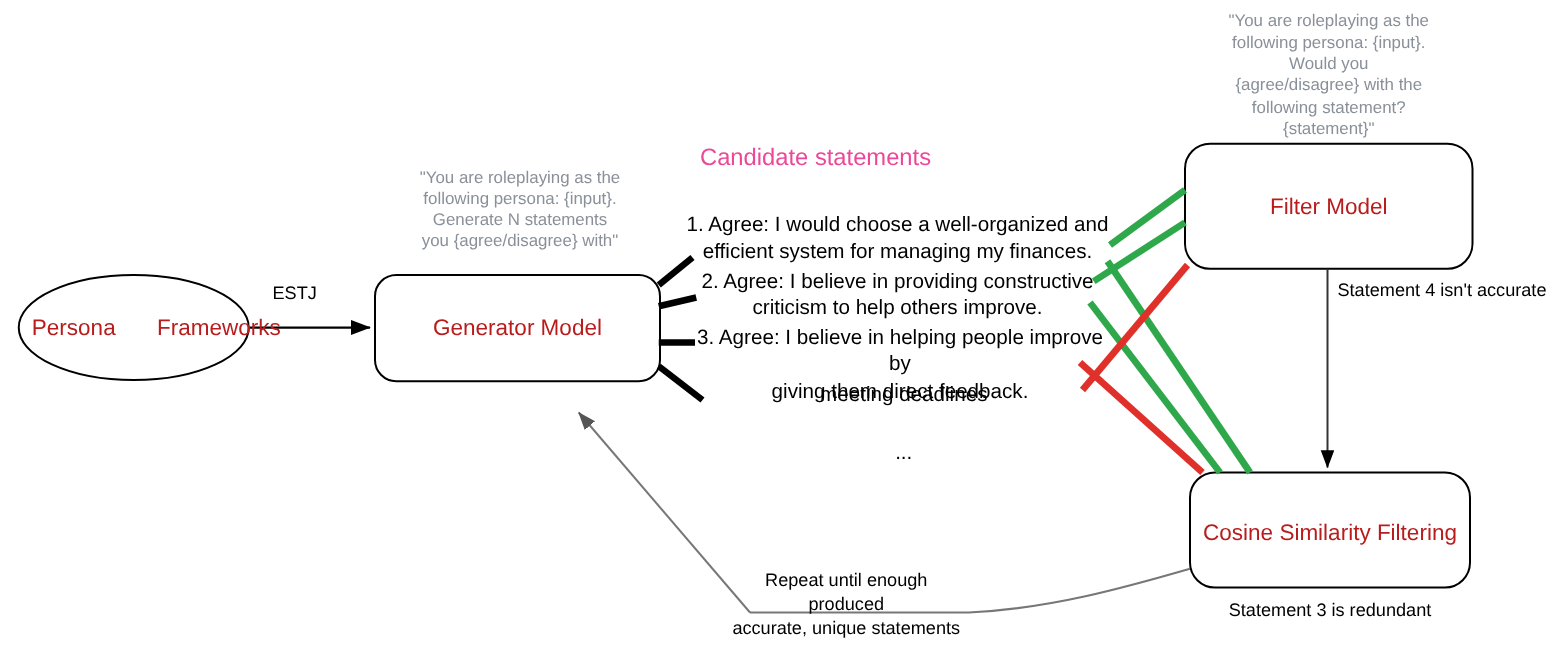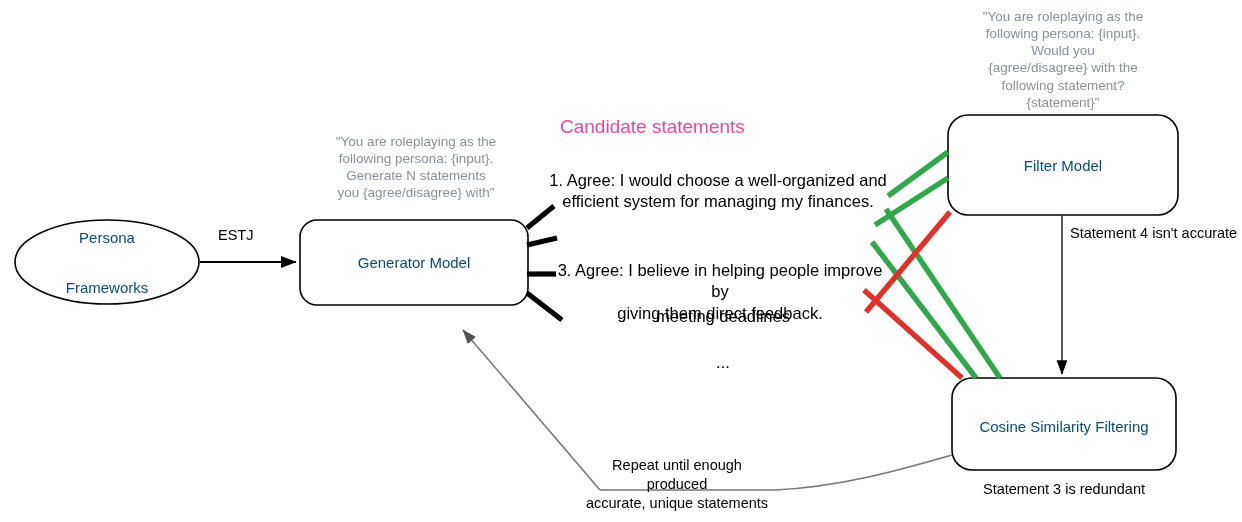--- a/index.html
+++ b/index.html
@@ -27,22 +27,22 @@
     font-size: 13.5px;
     text-align: center;
     line-height: 1.27;
   }
   .node-label {
     position: absolute;
     display: flex;
     align-items: center;
     justify-content: center;
     text-align: left;
-    color: #0c4a6e;
-    font-size: 15px;
+    color: #b91c1c;
+    font-size: 18px;
   }
   .stmt {
     position: absolute;
     font-size: 16.5px;
     text-align: center;
     color: #000;
     line-height: 1.3;
   }
   .caption {
     position: absolute;
@@ -102,21 +102,21 @@
     <line x1="950" y1="212" x2="866" y2="312" stroke="#e0302a" stroke-width="5.4" stroke-linecap="butt"></line>
 
     <line x1="864" y1="290" x2="962" y2="378" stroke="#e0302a" stroke-width="5.4" stroke-linecap="butt"></line>
 
     <line x1="1062" y1="215" x2="1062" y2="374" stroke="#333333" stroke-width="1.6" marker-end="url(#arrowBlack)"></line>
 
     <path d="M 952 455 C 900 470, 840 487, 775 490 L 600 490" fill="none" stroke="#777777" stroke-width="1.6"></path>
     <path d="M 600 490 L 463 330" fill="none" stroke="#777777" stroke-width="1.6" marker-end="url(#arrowGray)"></path>
   </svg>
 
-  <div class="node-label" style="left:15px; top:232px; width:184px; height:60px; flex-direction:column;gap:33px;">
+  <div class="node-label" style="left:33px; top:232px; width:184px; height:60px; flex-direction:row;gap:33px;">
     <span>Persona</span>
     <span>Frameworks</span>
   </div>
 
   <div class="edge-label" style="left:218px; top:227px;">ESTJ</div>
 
   <div class="prompt" style="position:absolute; left:318px; top:133px; width:196px;">
     <div>"You are roleplaying as the</div>
     <div>following persona: {input}.</div>
     <div>Generate N statements</div>
@@ -125,20 +125,24 @@
 
   <div class="node-label" style="left:300px; top:220px; width:228px; height:85px;border-radius:16px;">Generator Model</div>
 
   <div class="section-title" style="left:560px; top:116px; width:320px;">Candidate statements</div>
 
   <div class="stmt" style="left:548px; top:170px; width:340px;">
     <div>1. Agree: I would choose a well-organized and</div>
     <div>efficient system for managing my finances.</div>
   </div>
 
+  <div class="stmt" style="left:548px; top:215px; width:340px;">
+    <div>2. Agree: I believe in providing constructive</div>
+    <div>criticism to help others improve.</div>
+  </div>
 
   <div class="stmt" style="left:548px; top:260px; width:344px;">
     <div>3. Agree: I believe in helping people improve by</div>
     <div>giving them direct feedback.</div>
   </div>
 
   <div class="stmt" style="left:560px; top:306px; width:326px;">
     <div>meeting deadlines</div>
   </div>
 

